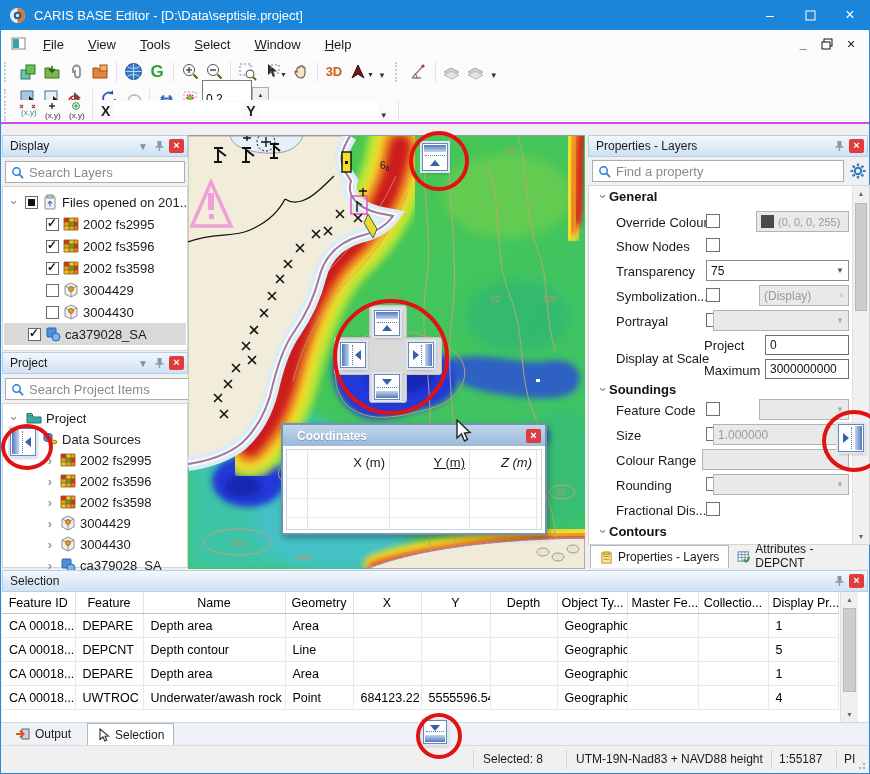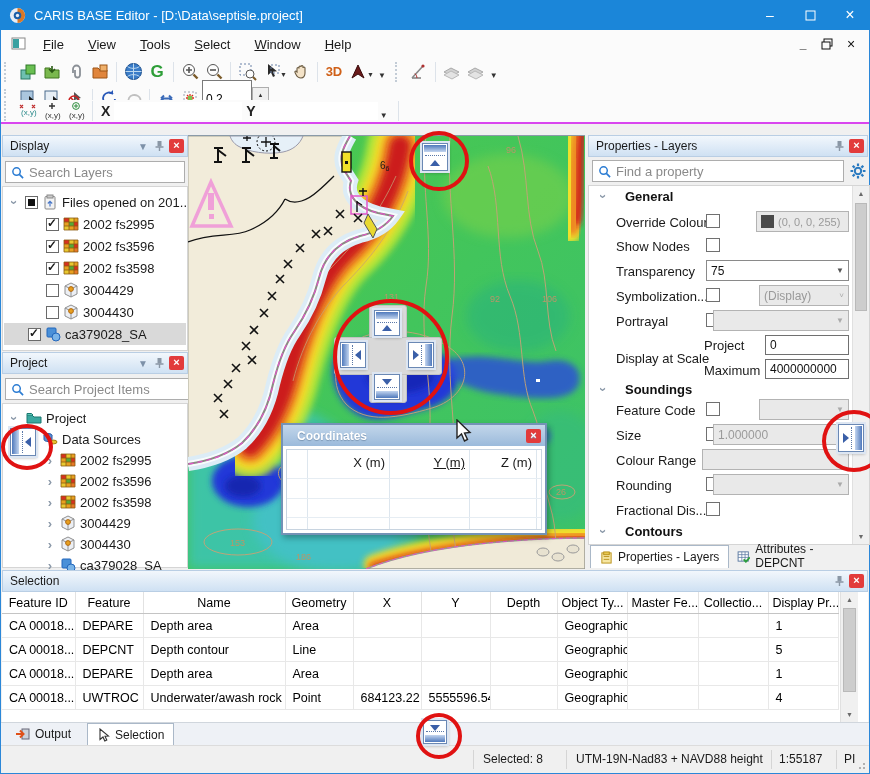--- a/index.html
+++ b/index.html
@@ -46,21 +46,21 @@
   .cb.c:after{content:"\2713";position:absolute;left:0px;top:-3px;font-size:12px;color:#1a1a1a;font-weight:bold;}
   .cb.p:after{content:"";position:absolute;left:2px;top:2px;right:2px;bottom:2px;background:#111;}
   .ticon{width:16px;height:16px;margin:0 4px;flex:none;}
   .tlabel{white-space:nowrap;overflow:hidden;}
   
   .prop-label{position:absolute;left:27px;font-size:13px;color:#1a1a1a;white-space:nowrap;}
   .prop-cb{position:absolute;left:117px;width:14px;height:14px;border:1px solid #707070;background:#fff;box-sizing:border-box;}
   .gfield{position:absolute;background:#e9e9e9;border:1px solid #b3b3b3;box-sizing:border-box;font-size:12px;color:#9a9a9a;display:flex;align-items:center;padding:0 4px;}
   .wfield{position:absolute;background:#fff;border:1px solid #707070;box-sizing:border-box;font-size:12px;color:#111;display:flex;align-items:center;padding:0 4px;}
   .combo-arrow{margin-left:auto;font-size:8px;color:#555;}
-  .sect{position:absolute;left:8px;font-size:13px;font-weight:bold;color:#111;display:flex;gap:16px;align-items:center;}
+  .sect{position:absolute;left:8px;font-size:13px;font-weight:bold;color:#111;display:flex;gap:0;align-items:center;}
   .sect .chev{transform:rotate(90deg);}
   
   .sbar{position:absolute;background:#f0f0f0;border-left:1px solid #e0e0e0;box-sizing:border-box;}
   .sbtn{position:absolute;left:1px;right:1px;height:15px;color:#6a6a6a;font-size:7px;text-align:center;line-height:15px;}
   .sthumb{position:absolute;left:2px;right:2px;background:#cdcdcd;border:1px solid #b9b9b9;box-sizing:border-box;}
   
   .seltable{position:absolute;border-collapse:collapse;table-layout:fixed;font-size:12.5px;background:#fff;}
   .seltable th{font-weight:normal;border-right:1px solid #e2e2e2;border-bottom:1px solid #c4c4c4;height:21px;padding:0 4px;position:relative;white-space:nowrap;overflow:hidden;background:#fff;}
   .seltable td{border-right:1px solid #e8e8e8;border-bottom:1px solid #e8e8e8;height:23px;padding:0 7px;white-space:nowrap;overflow:hidden;}
   
@@ -715,21 +715,21 @@
     <div class="cw-grid">
       <div class="cw-v" style="left:20px;"></div>
         <div class="cw-v" style="left:102px;"></div>
         <div class="cw-v" style="left:182px;"></div>
         <div class="cw-v" style="left:249px;"></div>
       <div class="cw-h" style="top:28px;"></div>
         <div class="cw-h" style="top:48px;"></div>
         <div class="cw-h" style="top:67px;"></div>
       <div class="cw-colhdr" style="left:30px;width:68px;">X (m)</div>
       <div class="cw-colhdr" style="left:112px;width:66px;text-decoration:underline;">Y (m)</div>
-      <div class="cw-colhdr" style="left:192px;width:53px;">Z (m)</div>
+      <div class="cw-colhdr" style="left:192px;width:53px;font-style:italic;">Z (m)</div>
     </div>
   </div>
 
   <svg class="abs" style="left:453px;top:419px;z-index:70;" width="20" height="24" viewBox="0 0 20 24">
     <path d="M4 1 L4 19 L8.5 15 L11.5 22 L14.5 20.5 L11.5 14 L17 13.5 Z" fill="#fff" stroke="#222" stroke-width="1.4"></path>
   </svg>
 
   <div class="panel-hdr" style="left:588px;top:135px;width:280px;">
     <span class="ttl">Properties - Layers</span>
     <span class="hdr-ico">
@@ -785,21 +785,21 @@
     <div class="gfield" style="left:124px;top:124px;width:136px;height:21px;">
         <span class="combo-arrow" style="color:#aaa;">▼</span>
       </div>
     <div class="prop-label" style="top:165px;">Display at Scale</div>
     <div class="prop-label" style="left:115px;top:152px;">Project</div>
     <div class="wfield" style="left:176px;top:149px;width:84px;height:20px;">
         <span>0</span>
       </div>
     <div class="prop-label" style="left:115px;top:177px;">Maximum</div>
     <div class="wfield" style="left:176px;top:173px;width:84px;height:20px;">
-        <span>4000000000</span>
+        <span>3000000000</span>
       </div>
     <div class="sect" style="top:196px;">
         <span class="chev">›</span>
         <span>Soundings</span>
       </div>
     <div class="prop-label" style="top:217px;">Feature Code</div>
     <div class="prop-cb" style="top:216px;"></div>
     <div class="gfield" style="left:170px;top:213px;width:90px;height:21px;">
         <span class="combo-arrow" style="color:#aaa;">▼</span>
       </div>

